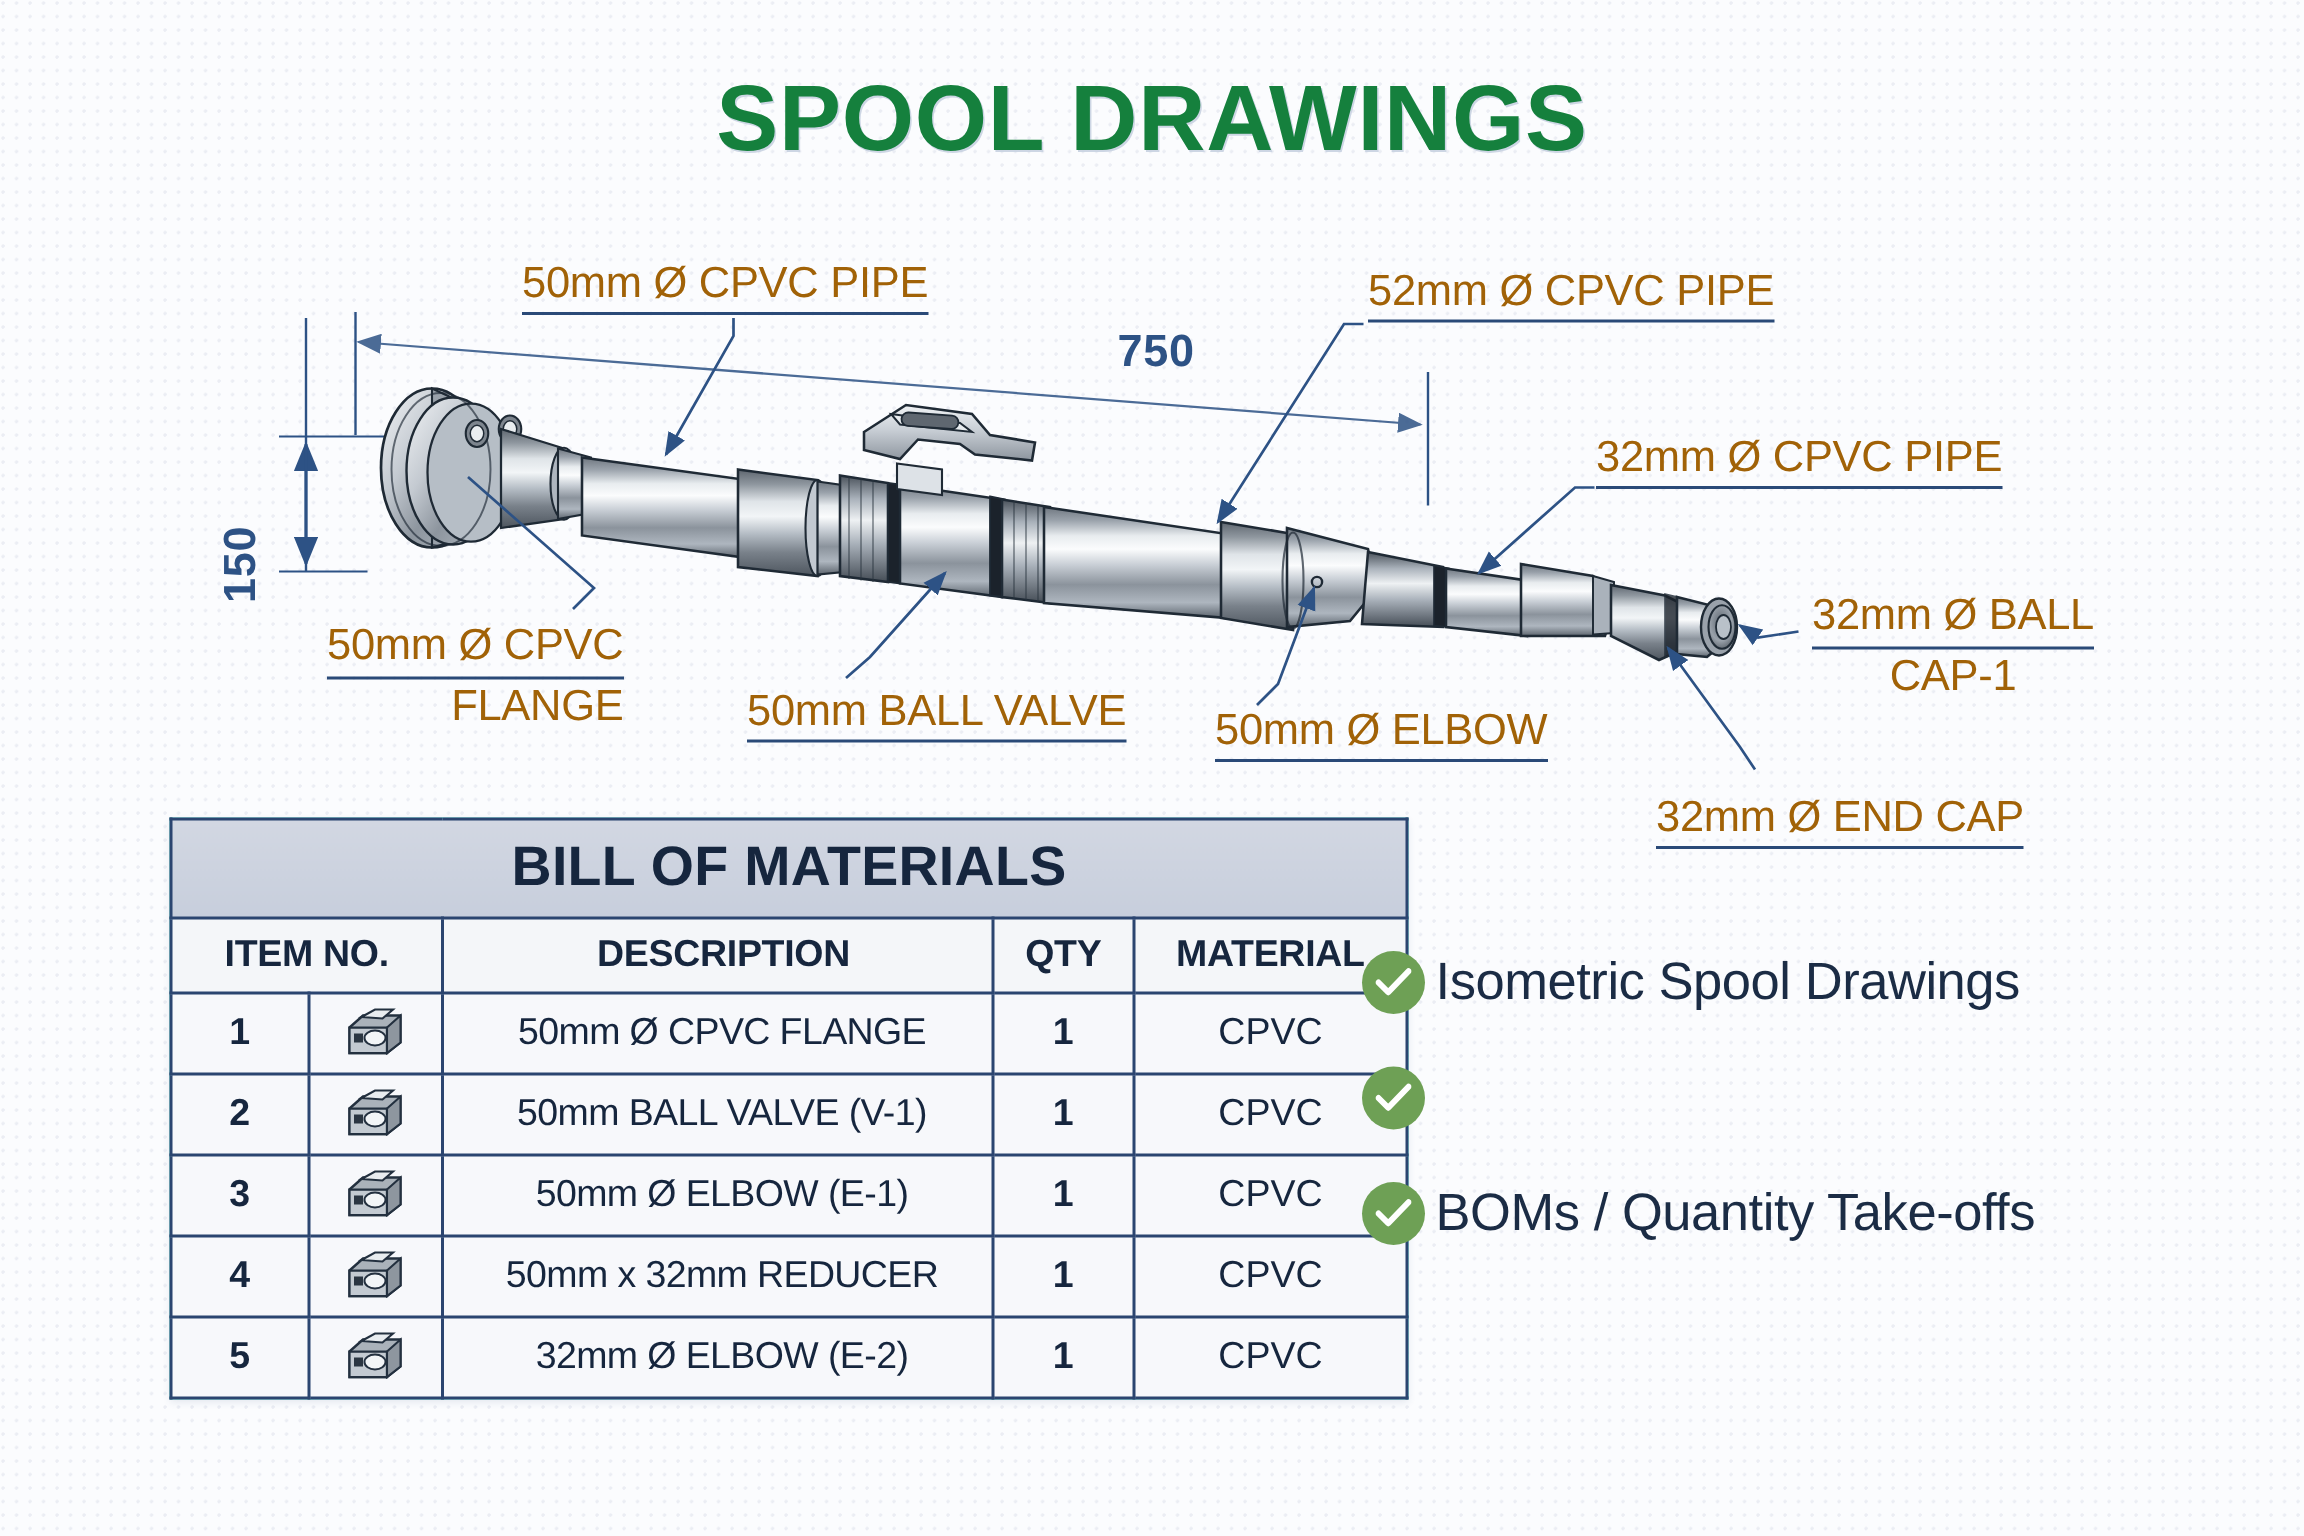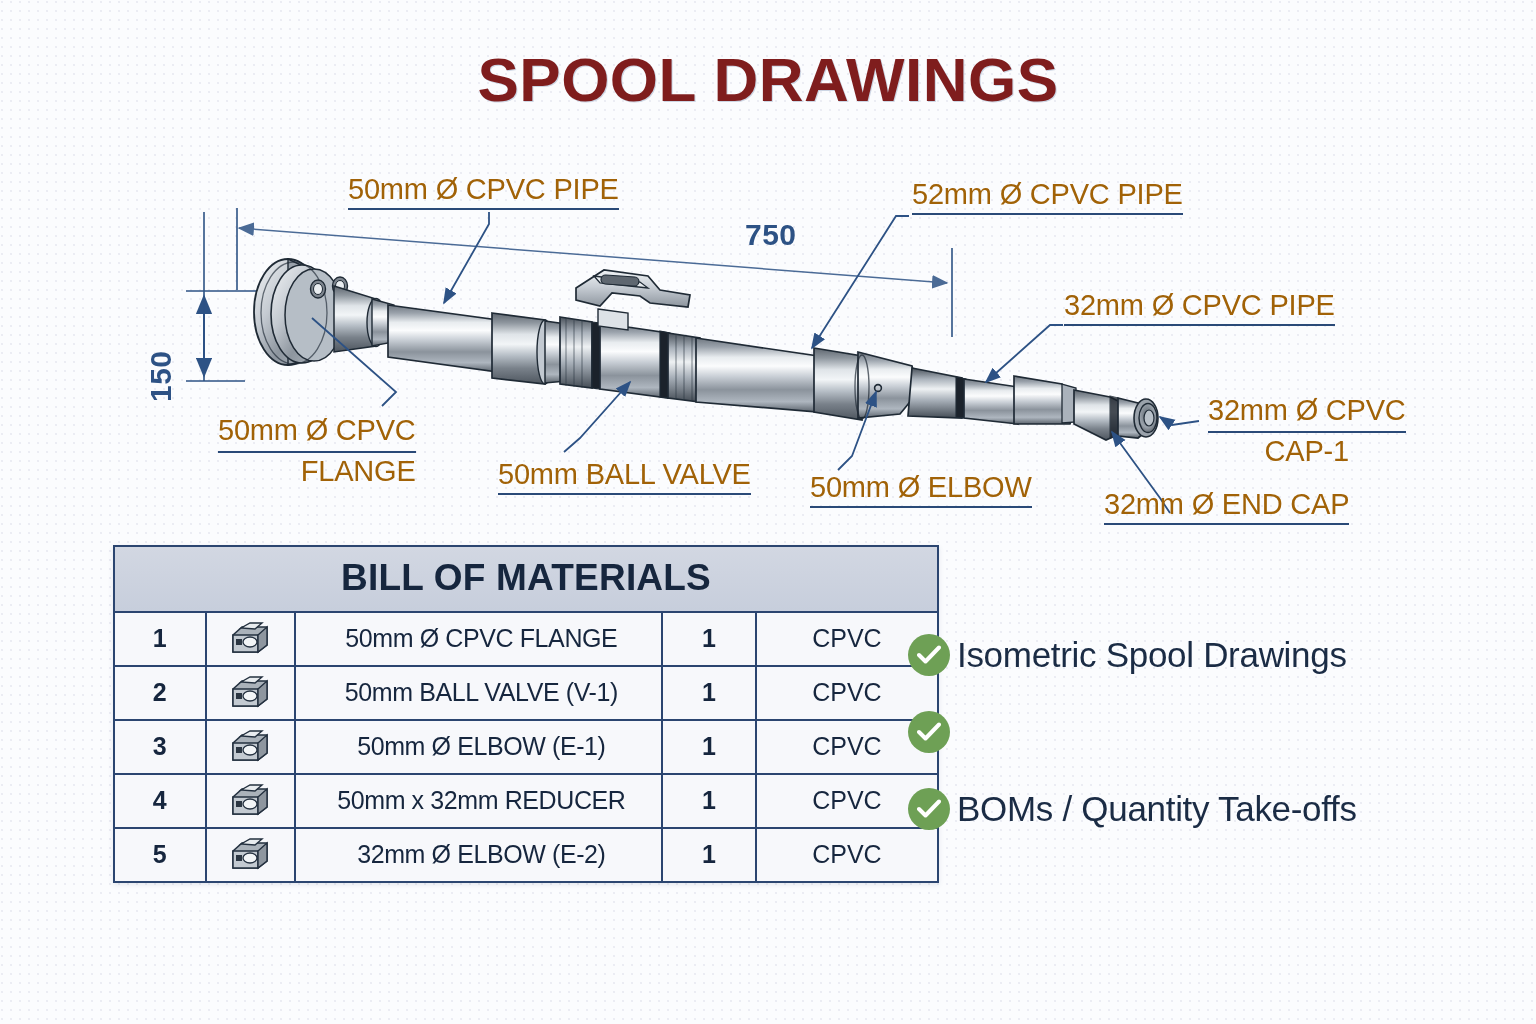--- a/index.html
+++ b/index.html
@@ -29,21 +29,21 @@
 
   
   .page-title {
     position: absolute;
     left: 0; right: 0;
     top: 44px;
     text-align: center;
     font-size: 62px;
     font-weight: bold;
     letter-spacing: 0.5px;
-    color: #7f1d1d;
+    color: #15803d;
     text-shadow: 1px 1px 0 rgba(200,210,225,0.9);
   }
 
   
   #drawing-svg {
     position: absolute;
     left: 0;
     top: 0;
     width: 1536px;
     height: 560px;
@@ -346,45 +346,51 @@
 
   <div class="annot" style="left:912px; top:177px;">
     <span class="ul">52mm Ø CPVC PIPE</span>
   </div>
 
   <div class="annot" style="left:1064px; top:288px;">
     <span class="ul">32mm Ø CPVC PIPE</span>
   </div>
 
   <div class="annot two-line ta-center" style="left:1208px; top:392px;">
-    <span class="ul">32mm Ø CPVC</span>
+    <span class="ul">32mm Ø BALL</span>
     <span class="l2">CAP-1</span>
   </div>
 
   <div class="annot two-line ta-right" style="left:218px; top:412px;">
     <span class="ul">50mm Ø CPVC</span>
     <span class="l2">FLANGE</span>
   </div>
 
   <div class="annot" style="left:498px; top:457px;">
     <span class="ul">50mm BALL VALVE</span>
   </div>
 
   <div class="annot" style="left:810px; top:470px;">
     <span class="ul">50mm Ø ELBOW</span>
   </div>
 
-  <div class="annot" style="left:1104px; top:487px;">
+  <div class="annot" style="left:1104px; top:528px;">
     <span class="ul">32mm Ø END CAP</span>
   </div>
 
   <table id="bom">
     <tbody>
         <tr>
       <td class="bom-title" colspan="5">BILL OF MATERIALS</td>
+    </tr>
+    <tr class="bom-head">
+      <th class="c-item" colspan="2">ITEM NO.</th>
+      <th class="c-desc" style="text-align:center !important;">DESCRIPTION</th>
+      <th class="c-qty">QTY</th>
+      <th class="c-mat">MATERIAL</th>
     </tr>
 
     <tr class="bom-row">
       <td class="c-item">1</td>
       <td class="c-icon">
         <svg class="part-icon" width="44" height="36" viewBox="0 0 44 36">
           <path d="M5,14 L14,6 L39,6 L39,24 L30,31 L5,31 Z" fill="#aab2ba" stroke="#23303f" stroke-width="1.6"></path>
           <path d="M5,14 L30,14 L30,31 L5,31 Z" fill="#c3cad1" stroke="#23303f" stroke-width="1.5"></path>
           <path d="M30,14 L39,6 L39,24 L30,31 Z" fill="#8e969f" stroke="#23303f" stroke-width="1.4"></path>
           <path d="M13,7 L22,2 L34,2 L27,8 Z" fill="#e8ecef" stroke="#23303f" stroke-width="1.4"></path>

